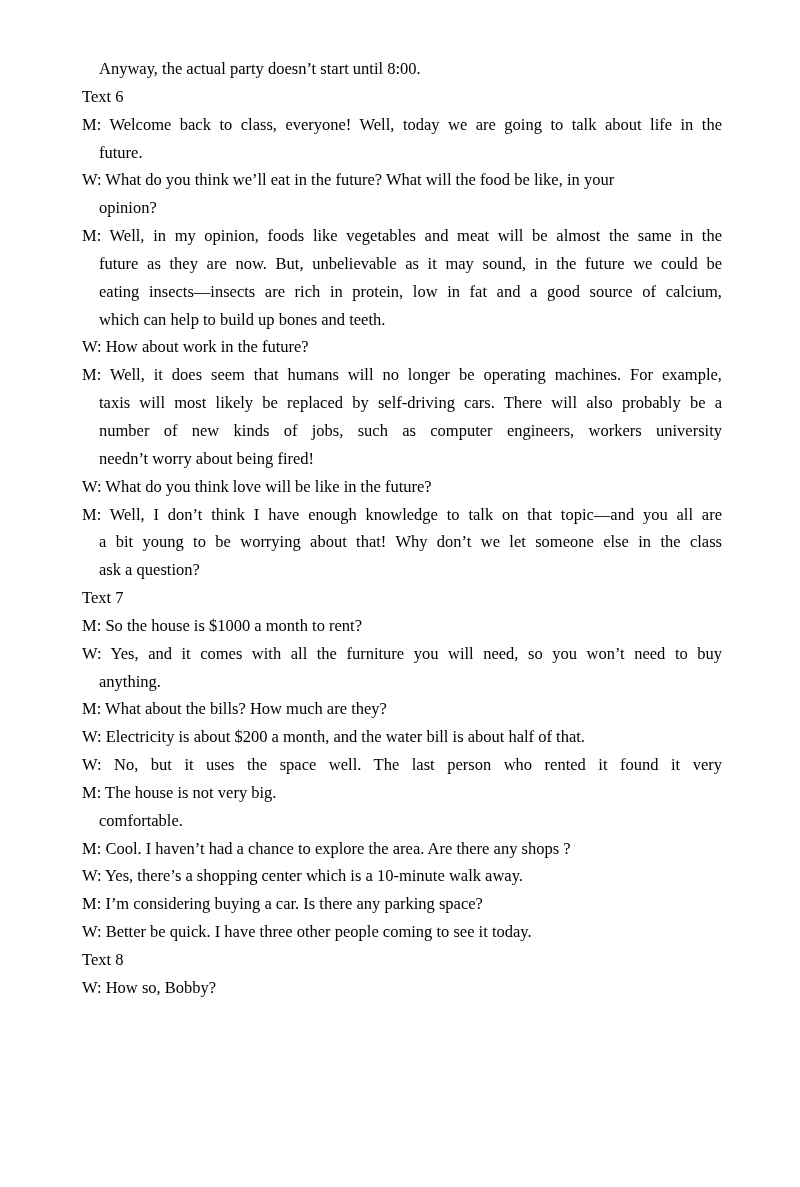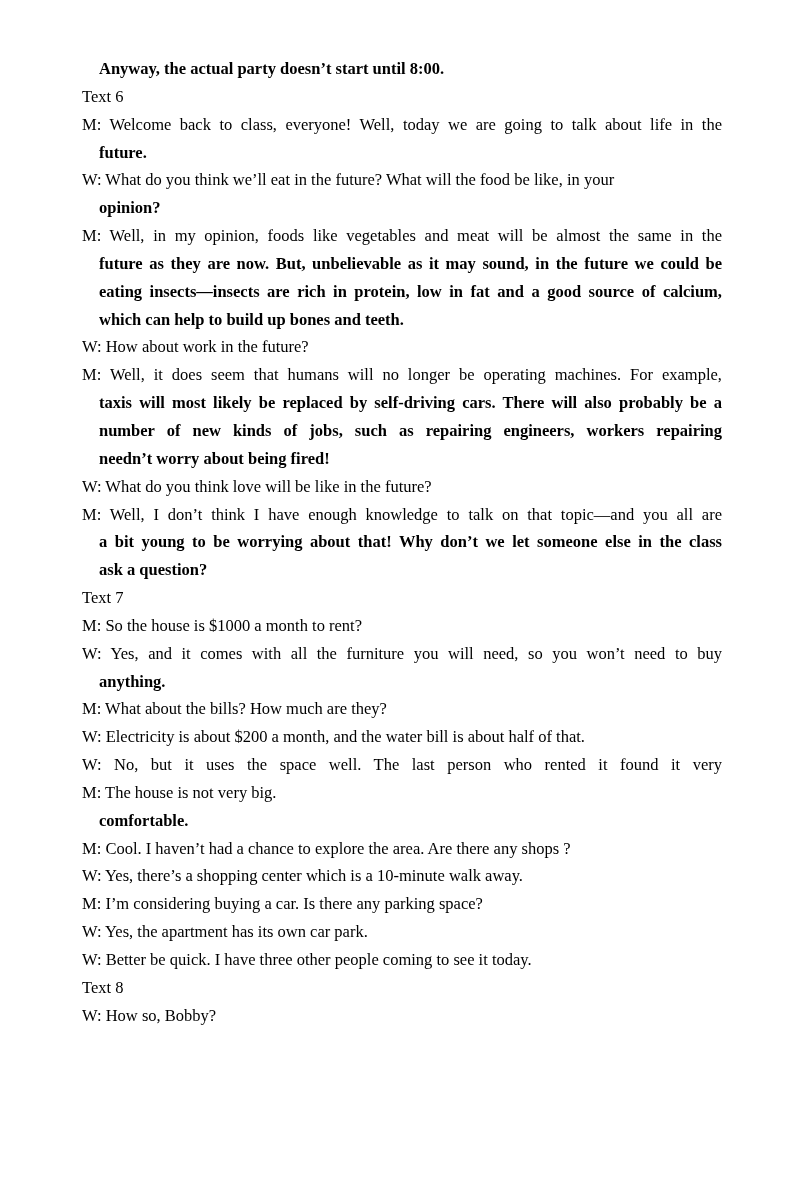--- a/index.html
+++ b/index.html
@@ -23,21 +23,20 @@
     font-family: "Liberation Serif", "DejaVu Serif", serif;
     font-size: 16.5px;
     line-height: 27.85px;
     color: #000000;
     width: 640px;
     box-sizing: border-box;
     white-space: nowrap;
   }
   .line.indent {
     padding-left: 17px;
-    font-weight: bold;
   }
   .line.justify {
     white-space: normal;
     text-align: justify;
     text-align-last: justify;
   }
 </style>
 </head>
 <body>
 
@@ -49,36 +48,35 @@
       <div class="line indent">future.</div>
       <div class="line">W: What do you think we’ll eat in the future? What will the food be like, in your</div>
       <div class="line indent">opinion?</div>
       <div class="line justify">M: Well, in my opinion, foods like vegetables and meat will be almost the same in the</div>
       <div class="line indent justify">future as they are now. But, unbelievable as it may sound, in the future we could be</div>
       <div class="line indent justify">eating insects—insects are rich in protein, low in fat and a good source of calcium,</div>
       <div class="line indent">which can help to build up bones and teeth.</div>
       <div class="line">W: How about work in the future?</div>
       <div class="line justify">M: Well, it does seem that humans will no longer be operating machines. For example,</div>
       <div class="line indent justify">taxis will most likely be replaced by self-driving cars. There will also probably be a</div>
-      <div class="line indent justify">number of new kinds of jobs, such as repairing engineers, workers repairing</div>
+      <div class="line indent justify">number of new kinds of jobs, such as computer engineers, workers university</div>
       <div class="line indent">needn’t worry about being fired!</div>
       <div class="line">W: What do you think love will be like in the future?</div>
       <div class="line justify">M: Well, I don’t think I have enough knowledge to talk on that topic—and you all are</div>
       <div class="line indent justify">a bit young to be worrying about that! Why don’t we let someone else in the class</div>
       <div class="line indent">ask a question?</div>
       <div class="line">Text 7</div>
       <div class="line">M: So the house is $1000 a month to rent?</div>
       <div class="line justify">W: Yes, and it comes with all the furniture you will need, so you won’t need to buy</div>
       <div class="line indent">anything.</div>
       <div class="line">M: What about the bills? How much are they?</div>
       <div class="line">W: Electricity is about $200 a month, and the water bill is about half of that.</div>
       <div class="line justify">W: No, but it uses the space well. The last person who rented it found it very</div>
       <div class="line">M: The house is not very big.</div>
       <div class="line indent">comfortable.</div>
       <div class="line">M: Cool. I haven’t had a chance to explore the area. Are there any shops ?</div>
       <div class="line">W: Yes, there’s a shopping center which is a 10-minute walk away.</div>
       <div class="line">M: I’m considering buying a car. Is there any parking space?</div>
-      <div class="line">W: Yes, the apartment has its own car park.</div>
       <div class="line">W: Better be quick. I have three other people coming to see it today.</div>
       <div class="line">Text 8</div>
       <div class="line">W: How so, Bobby?</div>
     </div>
 </div>
 
 </body></html>

